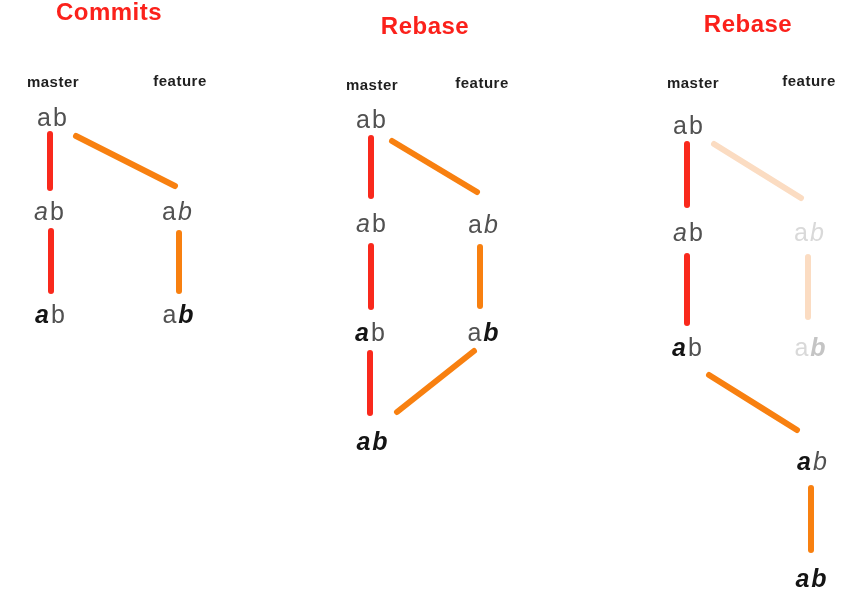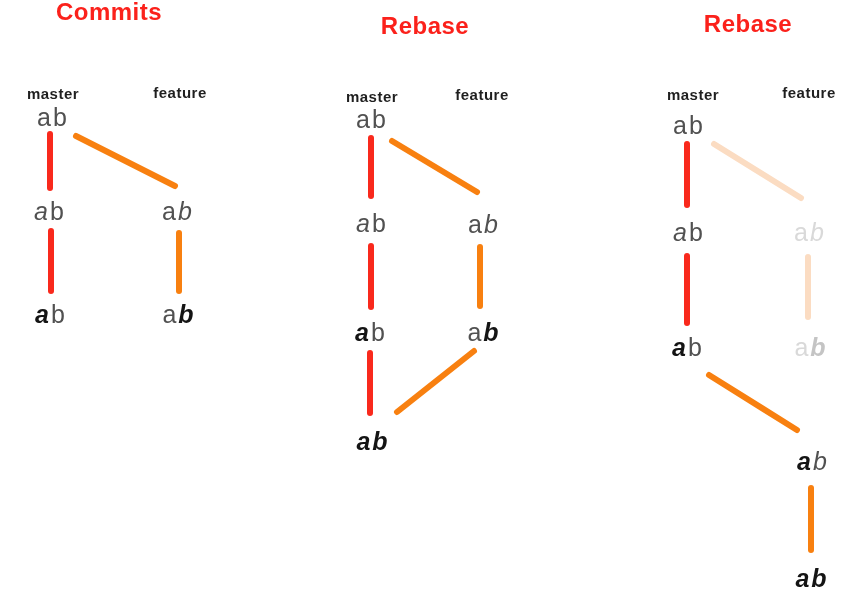--- a/index.html
+++ b/index.html
@@ -38,21 +38,20 @@
     white-space: nowrap;
   }
   .blabel {
     position: absolute;
     transform: translate(-50%, -50%);
     font-size: 15px;
     font-weight: bold;
     color: var(--label_black);
     letter-spacing: 0.5px;
     white-space: nowrap;
-    margin-top: 12px;
   }
   .node {
     position: absolute;
     transform: translate(-50%, -50%);
     font-size: 25px;
     line-height: 1;
     white-space: nowrap;
   }
   .node span { padding: 0 1px; }
   .reg  { color: var(--node_gray);  font-style: normal; font-weight: normal; }

